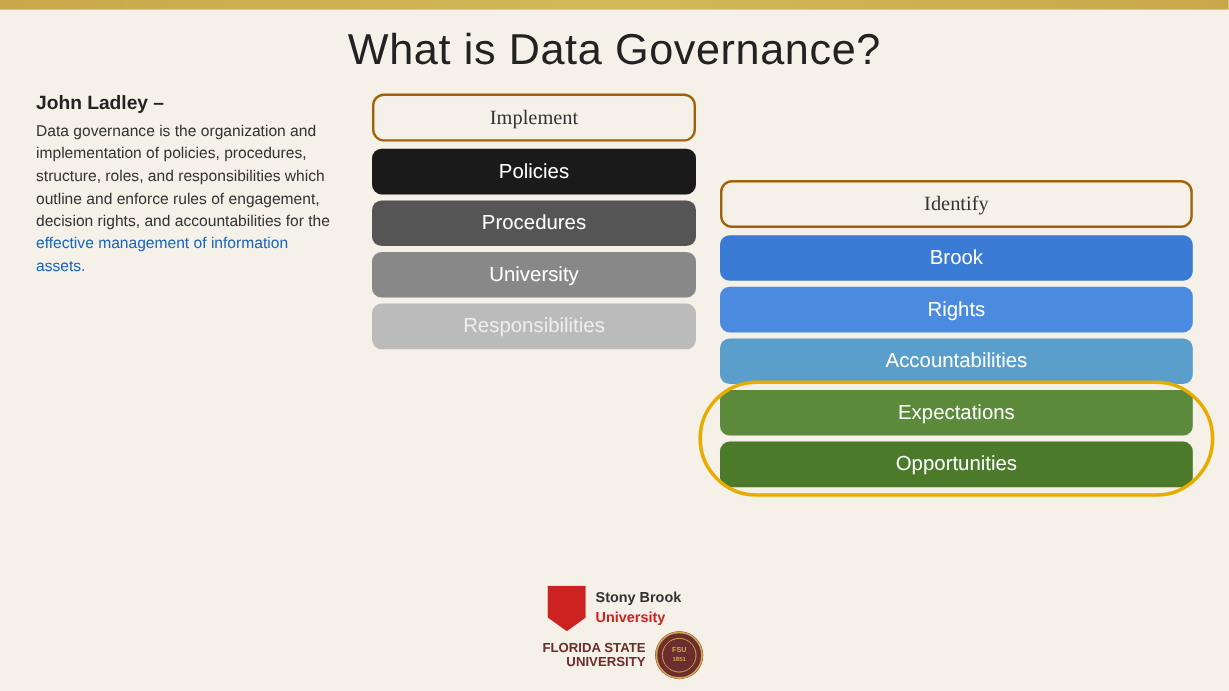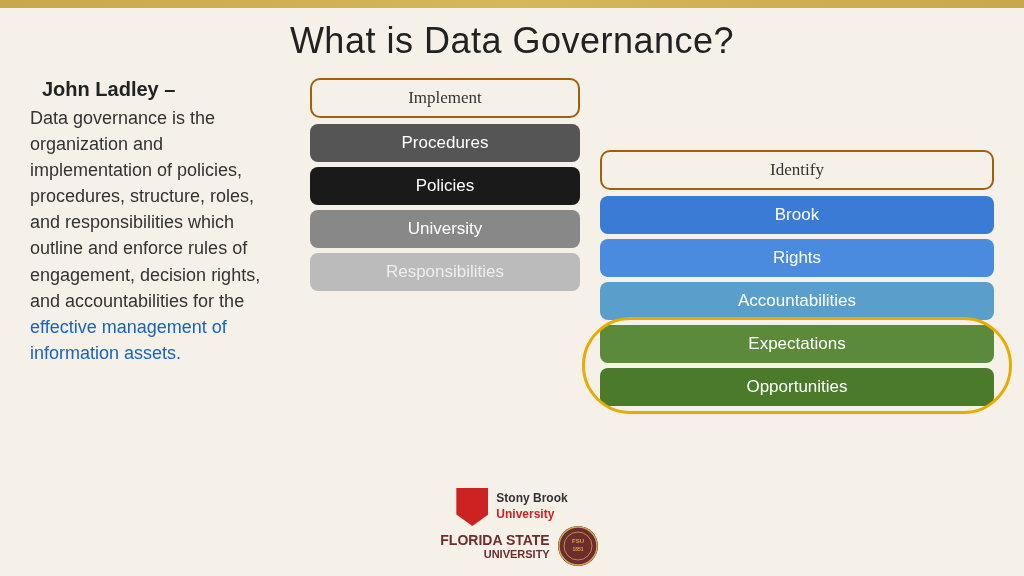--- a/index.html
+++ b/index.html
@@ -42,29 +42,28 @@
     }
 
     
     .left-col {
       width: 270px;
       flex-shrink: 0;
       padding-right: 16px;
     }
 
     .author-name {
-      font-size: 20px;
+      font-size: 16px;
       font-weight: bold;
       color: #222;
       margin-bottom: 4px;
-      margin-left: 12px;
     }
 
     .description {
-      font-size: 18px;
+      font-size: 13px;
       color: #333;
       line-height: 1.45;
     }
 
     .highlight-link {
       color: #1565c0;
       font-weight: normal;
     }
 
     
@@ -193,21 +192,21 @@
       text-align: center;
       font-weight: bold;
       overflow: hidden;
     }
 
     .fsu-text {
       text-align: right;
     }
 
     .fsu-text .florida {
-      font-size: 14px;
+      font-size: 11px;
       font-weight: bold;
       color: #6b2d2d;
       display: block;
       padding-left: 14px;
     }
 
     .fsu-text .university {
       font-size: 11px;
       font-weight: bold;
       color: #6b2d2d;
@@ -227,25 +226,25 @@
 
     <div class="left-col">
       <div class="author-name">John Ladley –</div>
       <div class="description">
         Data governance is the organization and implementation of policies, procedures, structure, roles, and responsibilities which outline and enforce rules of engagement, decision rights, and accountabilities for the <span class="highlight-link">effective management of information assets.</span>
       </div>
     </div>
 
     <div class="middle-col">
       <div class="col-header">Implement</div>
+      <div class="item-box box-black">
+        <span>Policies</span>
+      </div>
       <div class="item-box box-dark-gray">
         <span>Procedures</span>
-      </div>
-      <div class="item-box box-black">
-        <span>Policies</span>
       </div>
       <div class="item-box box-gray">
         <span>University</span>
       </div>
       <div class="item-box box-lighter-gray">
         <span>Responsibilities</span>
       </div>
     </div>
 
     <div class="right-col">

